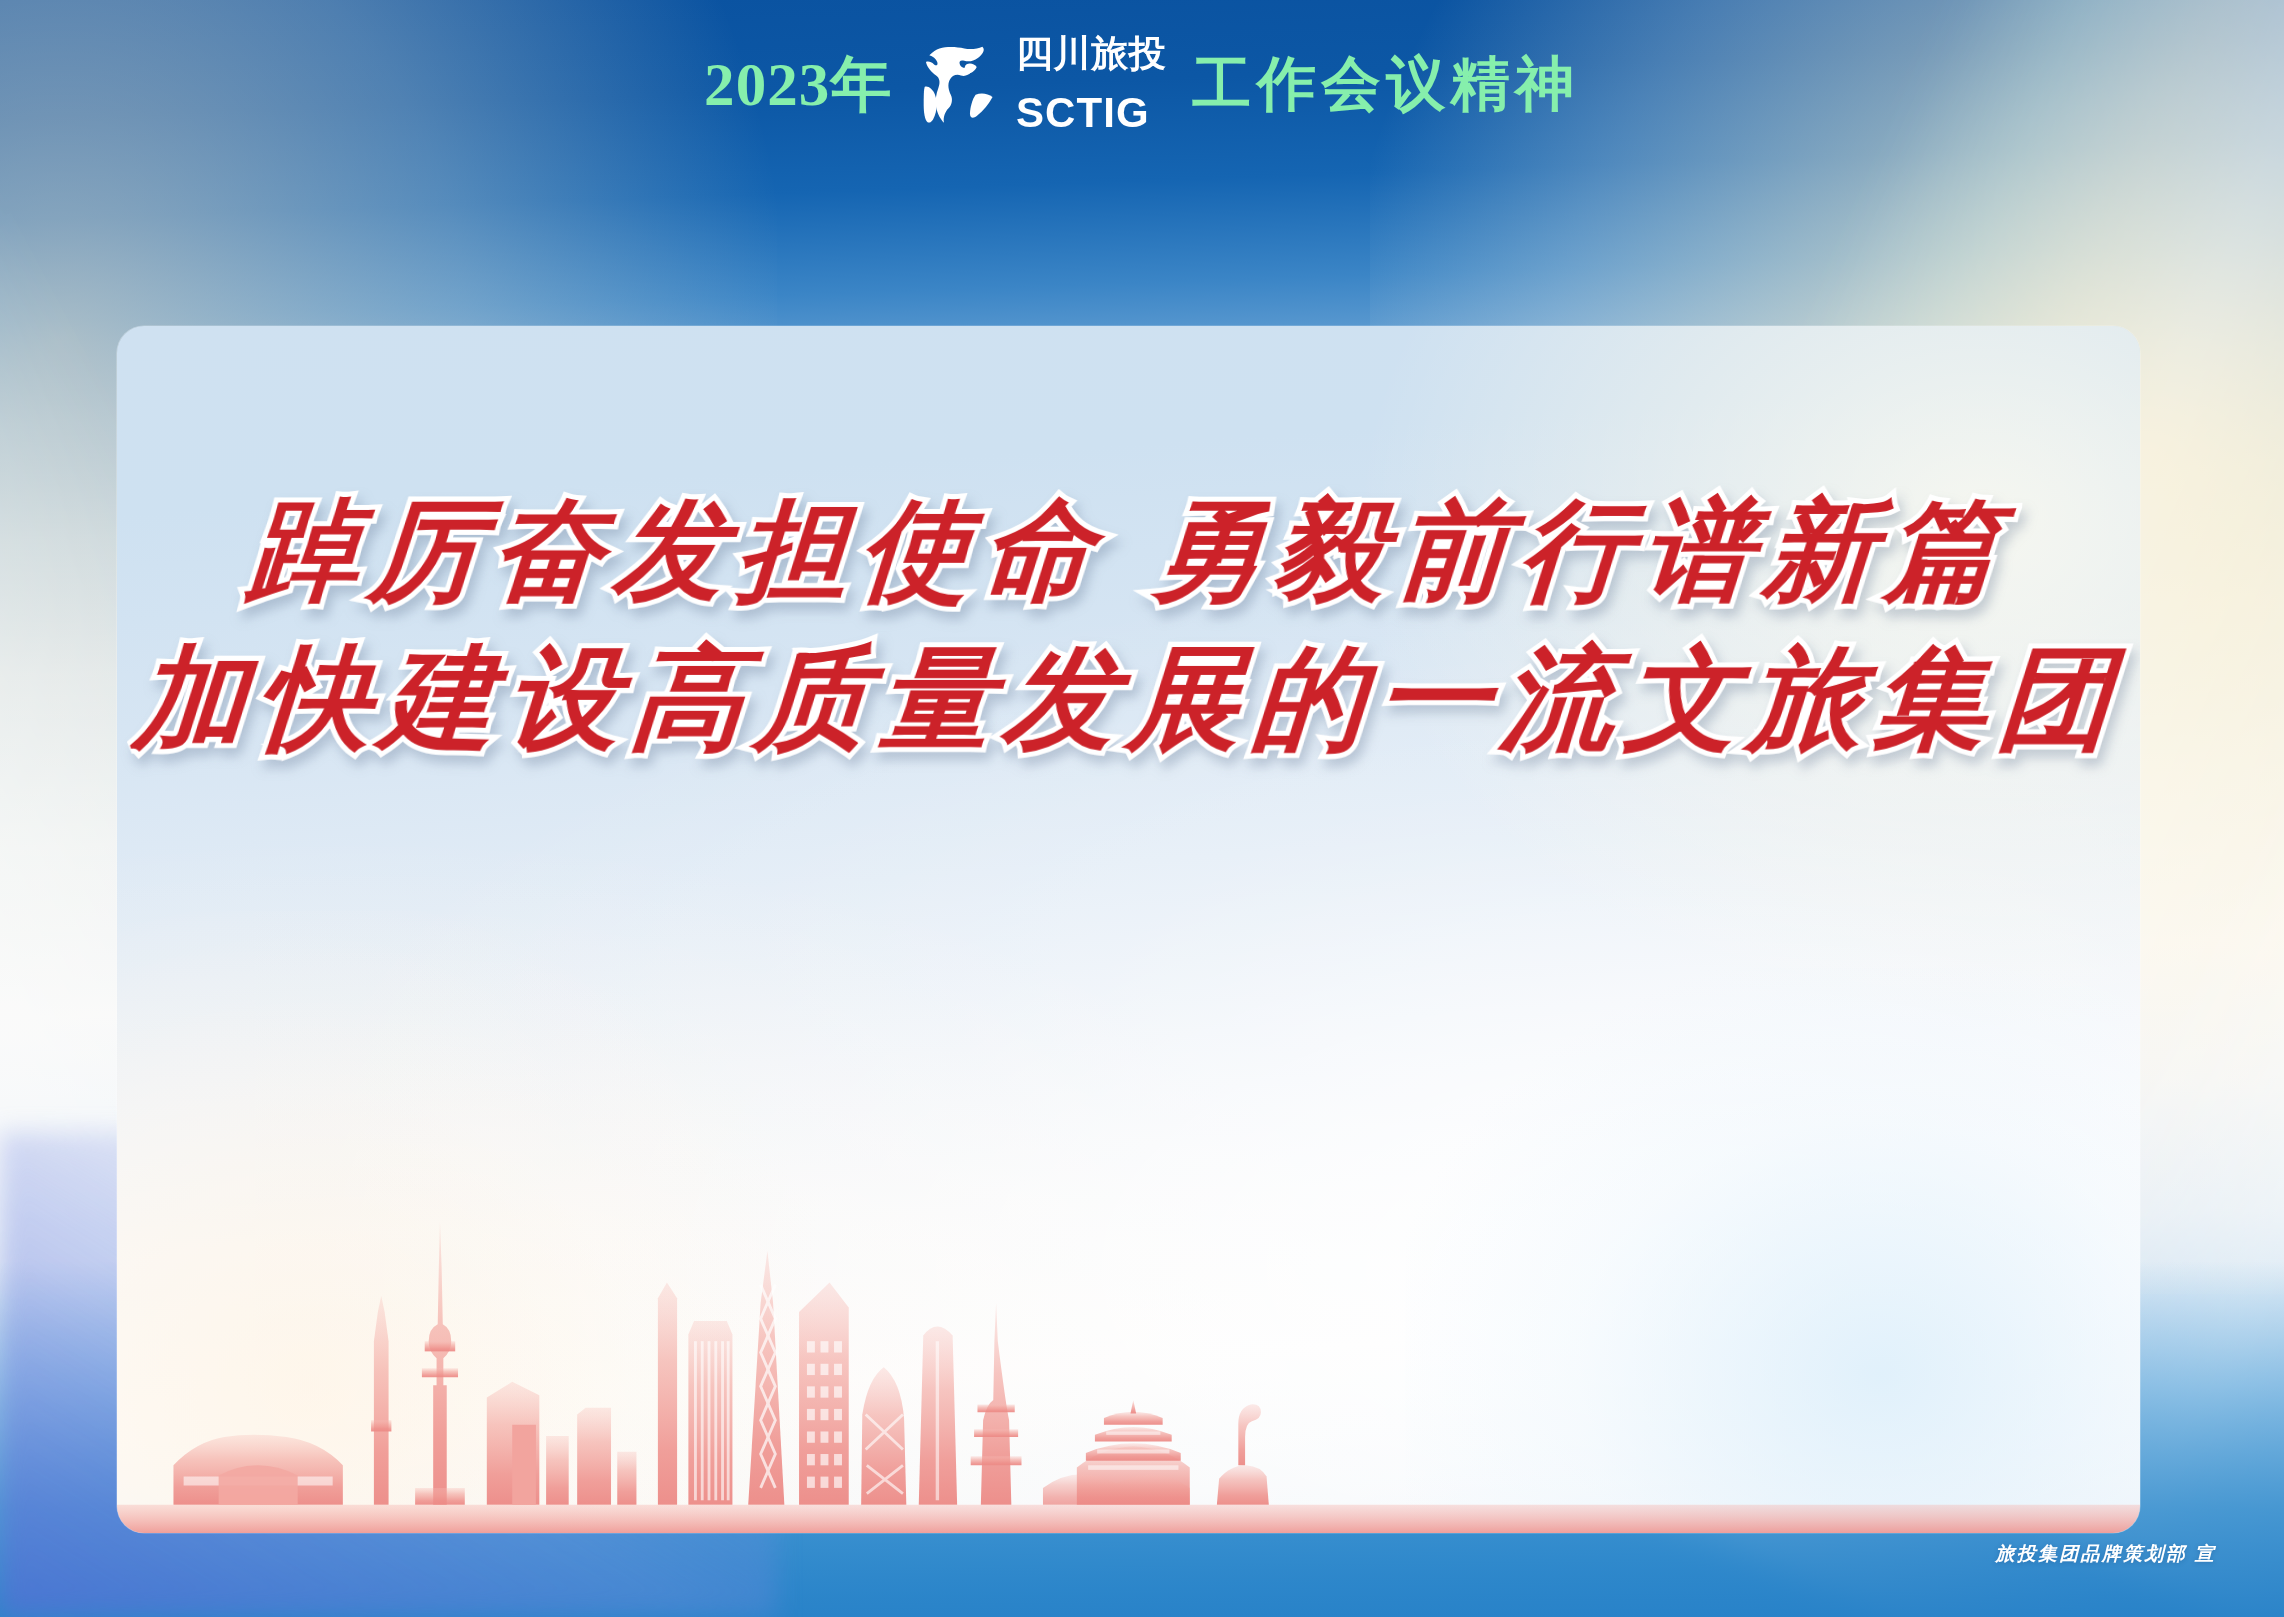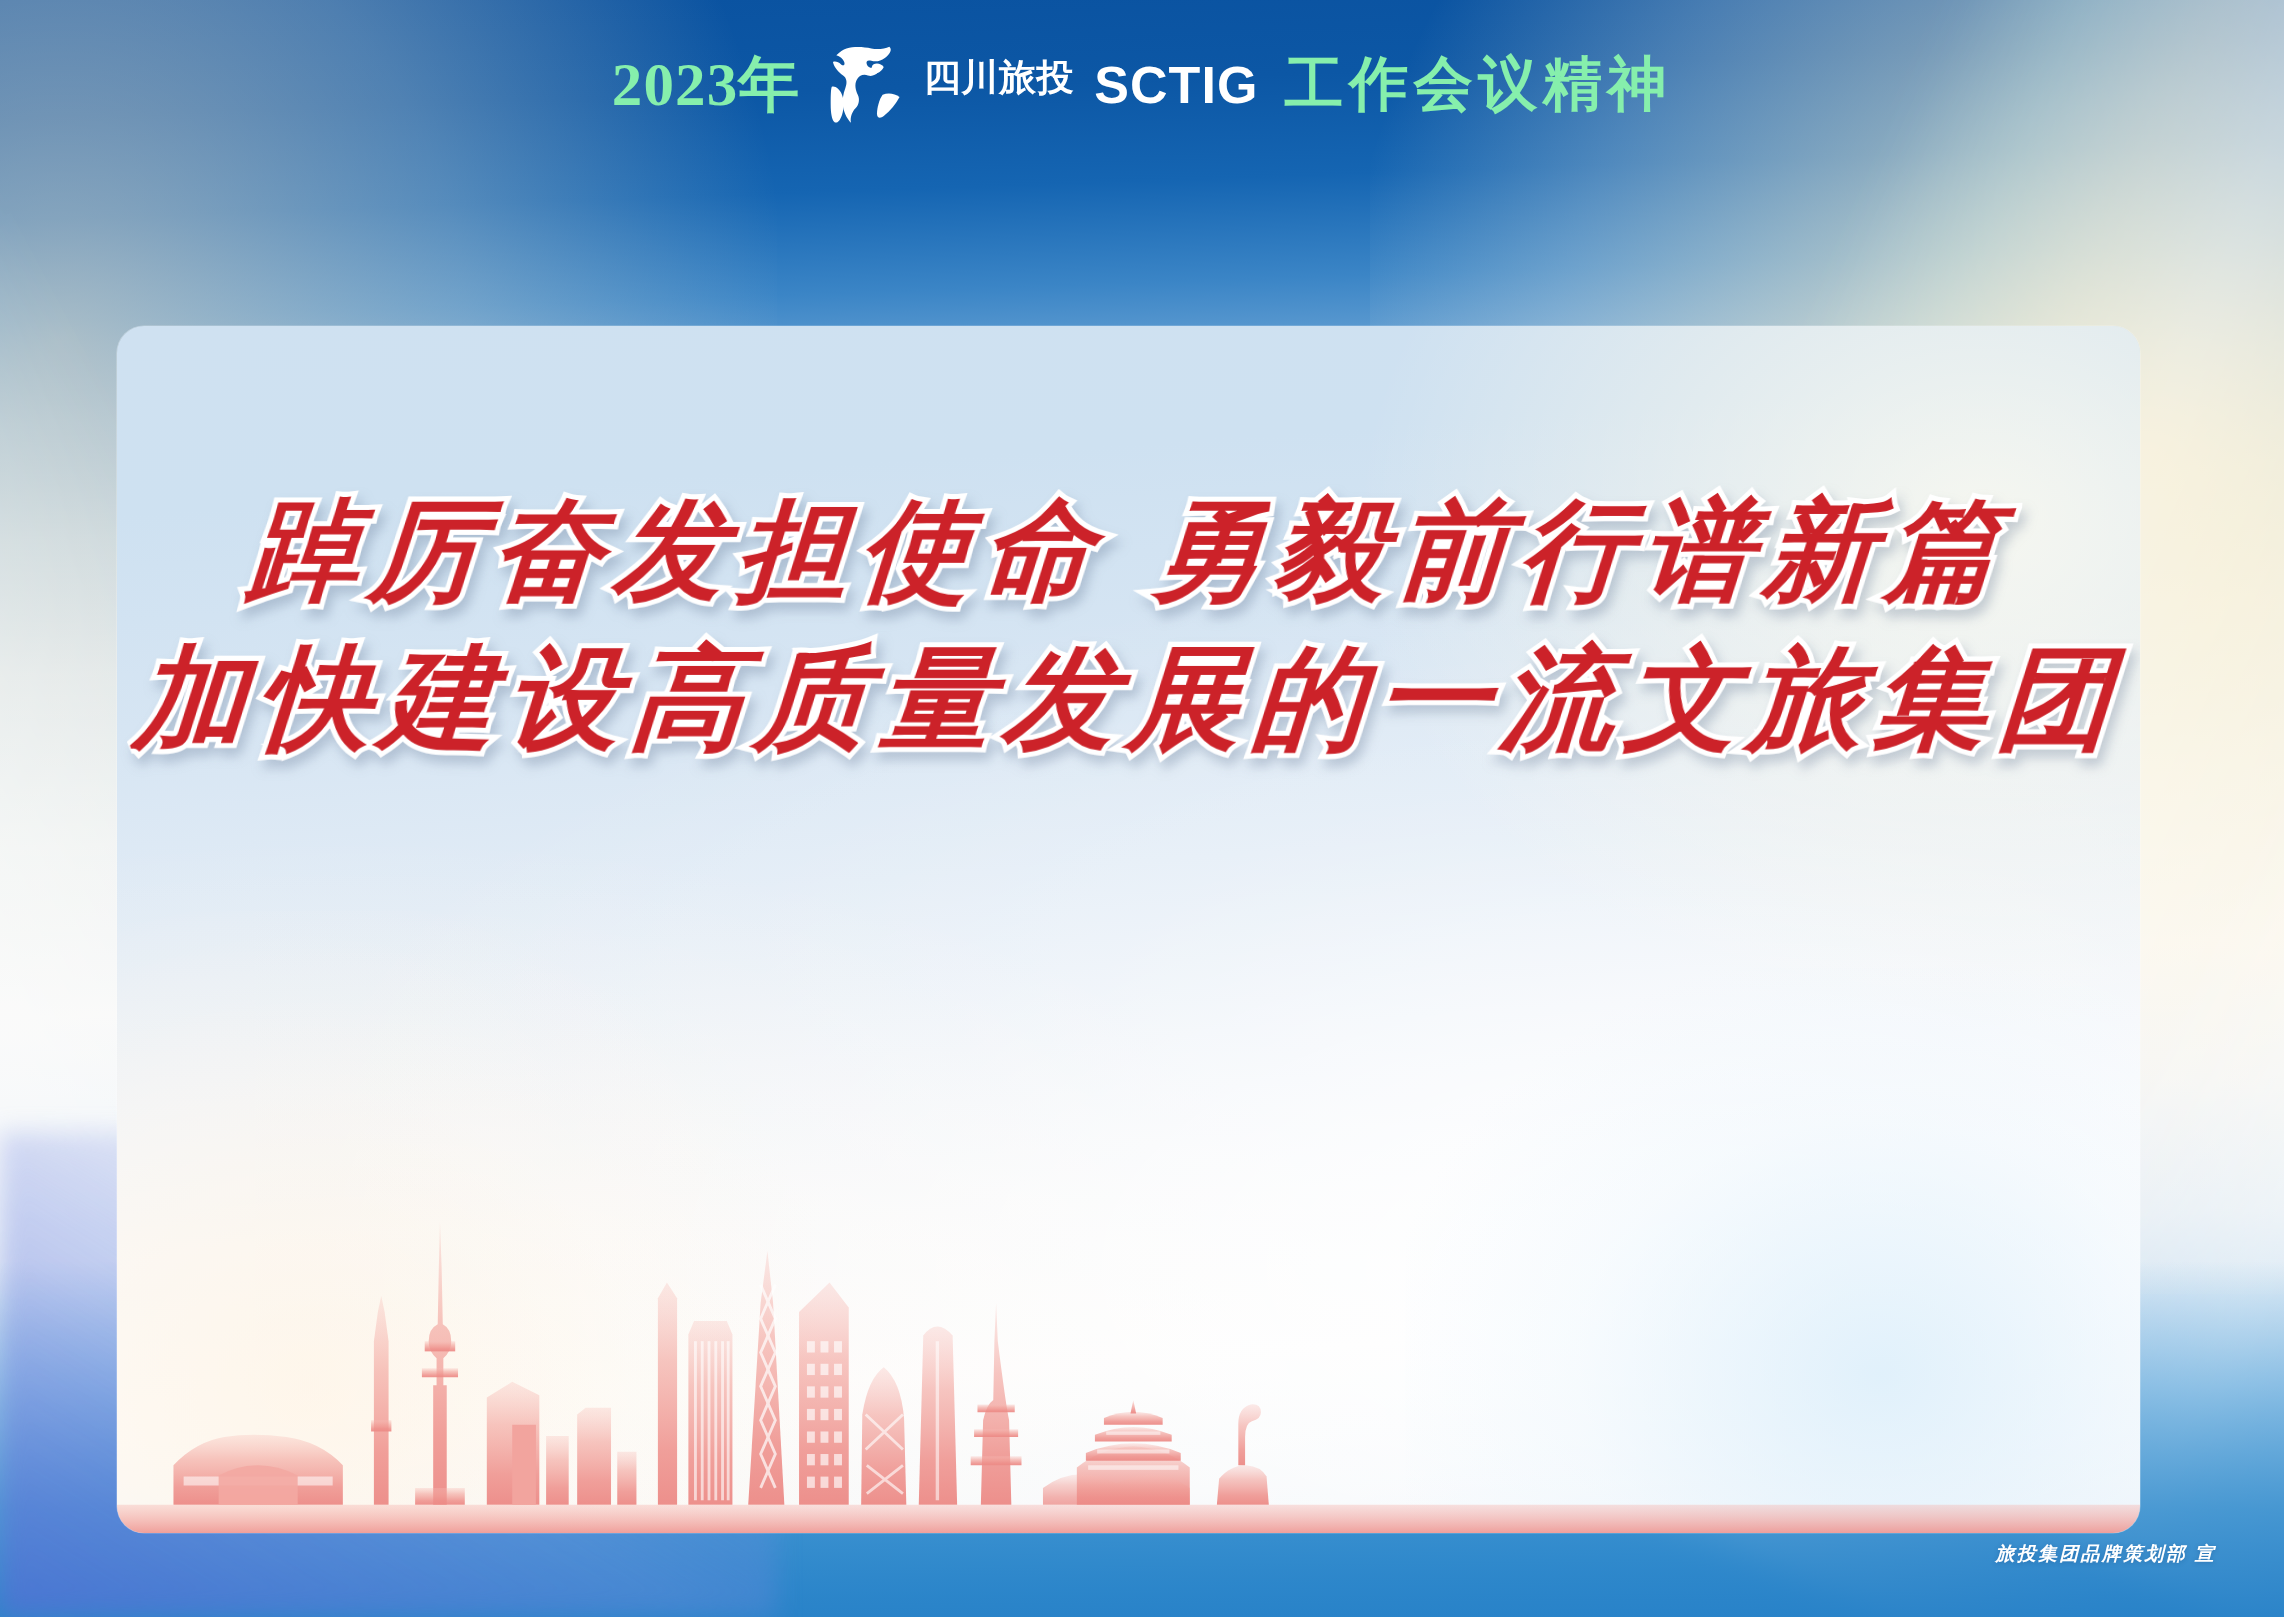--- a/index.html
+++ b/index.html
@@ -122,28 +122,28 @@
     font-weight:700; color:#86efac;
     font-size:61px; line-height:1;
     letter-spacing:1.1px;
     white-space:nowrap;
   }
   .hdr-text.cjk { letter-spacing:5.6px; font-size:59px; }
 
   
   .logo { display:flex; align-items:center; gap:12.4px; }
   .logo-globe { width:85px; height:79px; display:block; }
-  .logo-words { display:flex; flex-direction:row; align-items:flex-start; gap:20px; }
+  .logo-words { display:flex; flex-direction:column; align-items:flex-start; gap:20px; }
   .logo-cn {
     color:#fff; font-family:"Liberation Sans", sans-serif;
     font-weight:700; font-size:37px; line-height:1; letter-spacing:0.6px;
   }
   .logo-en {
     color:#fff; font-family:"Liberation Sans", sans-serif;
-    font-weight:700; font-size:52px; line-height:1; letter-spacing:1.1px;
+    font-weight:700; font-size:42px; line-height:1; letter-spacing:1.1px;
   }
 
   
   #card {
     position:absolute;
     left:117px; top:326px;
     width:2023px; height:1207px;
     border-radius:27px;
     overflow:hidden;
     z-index:5;

